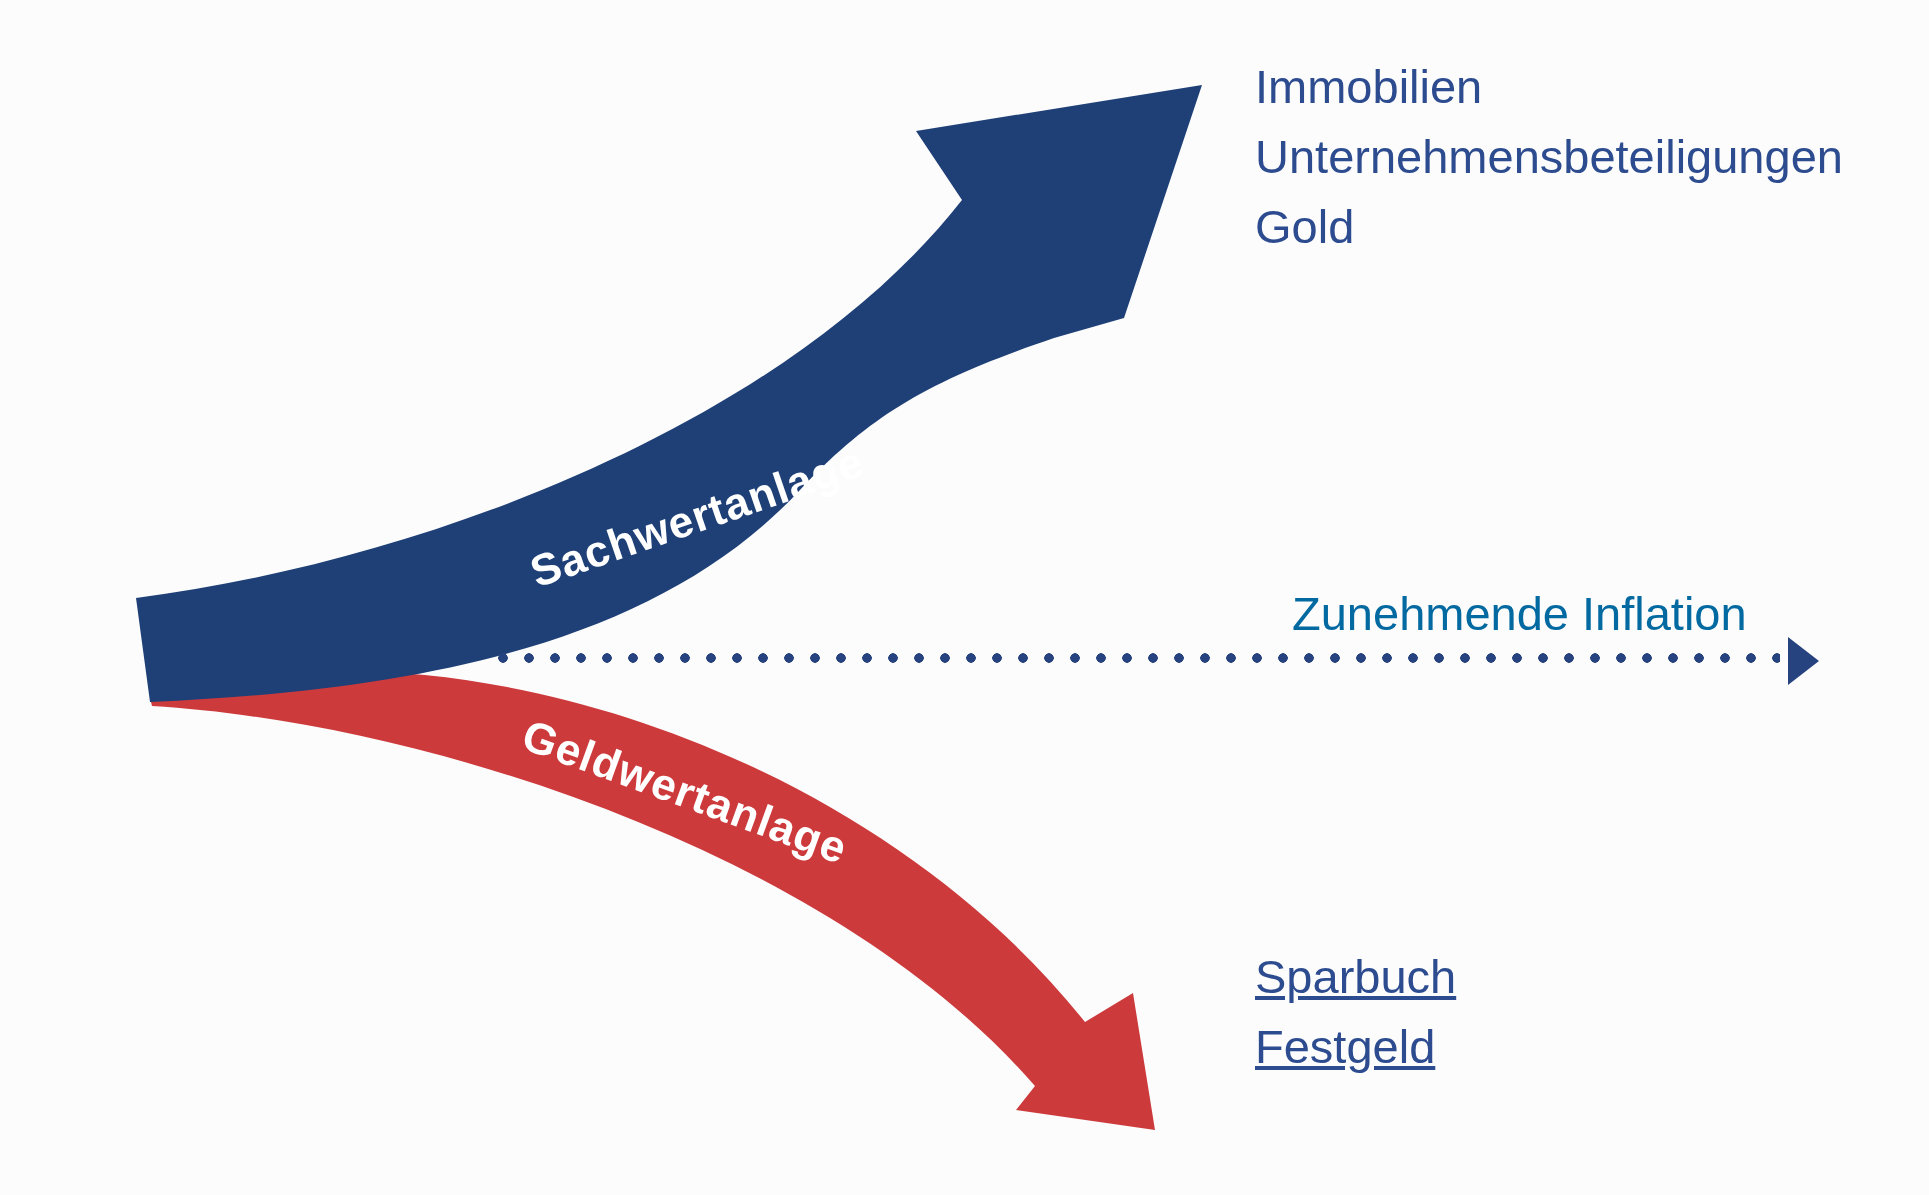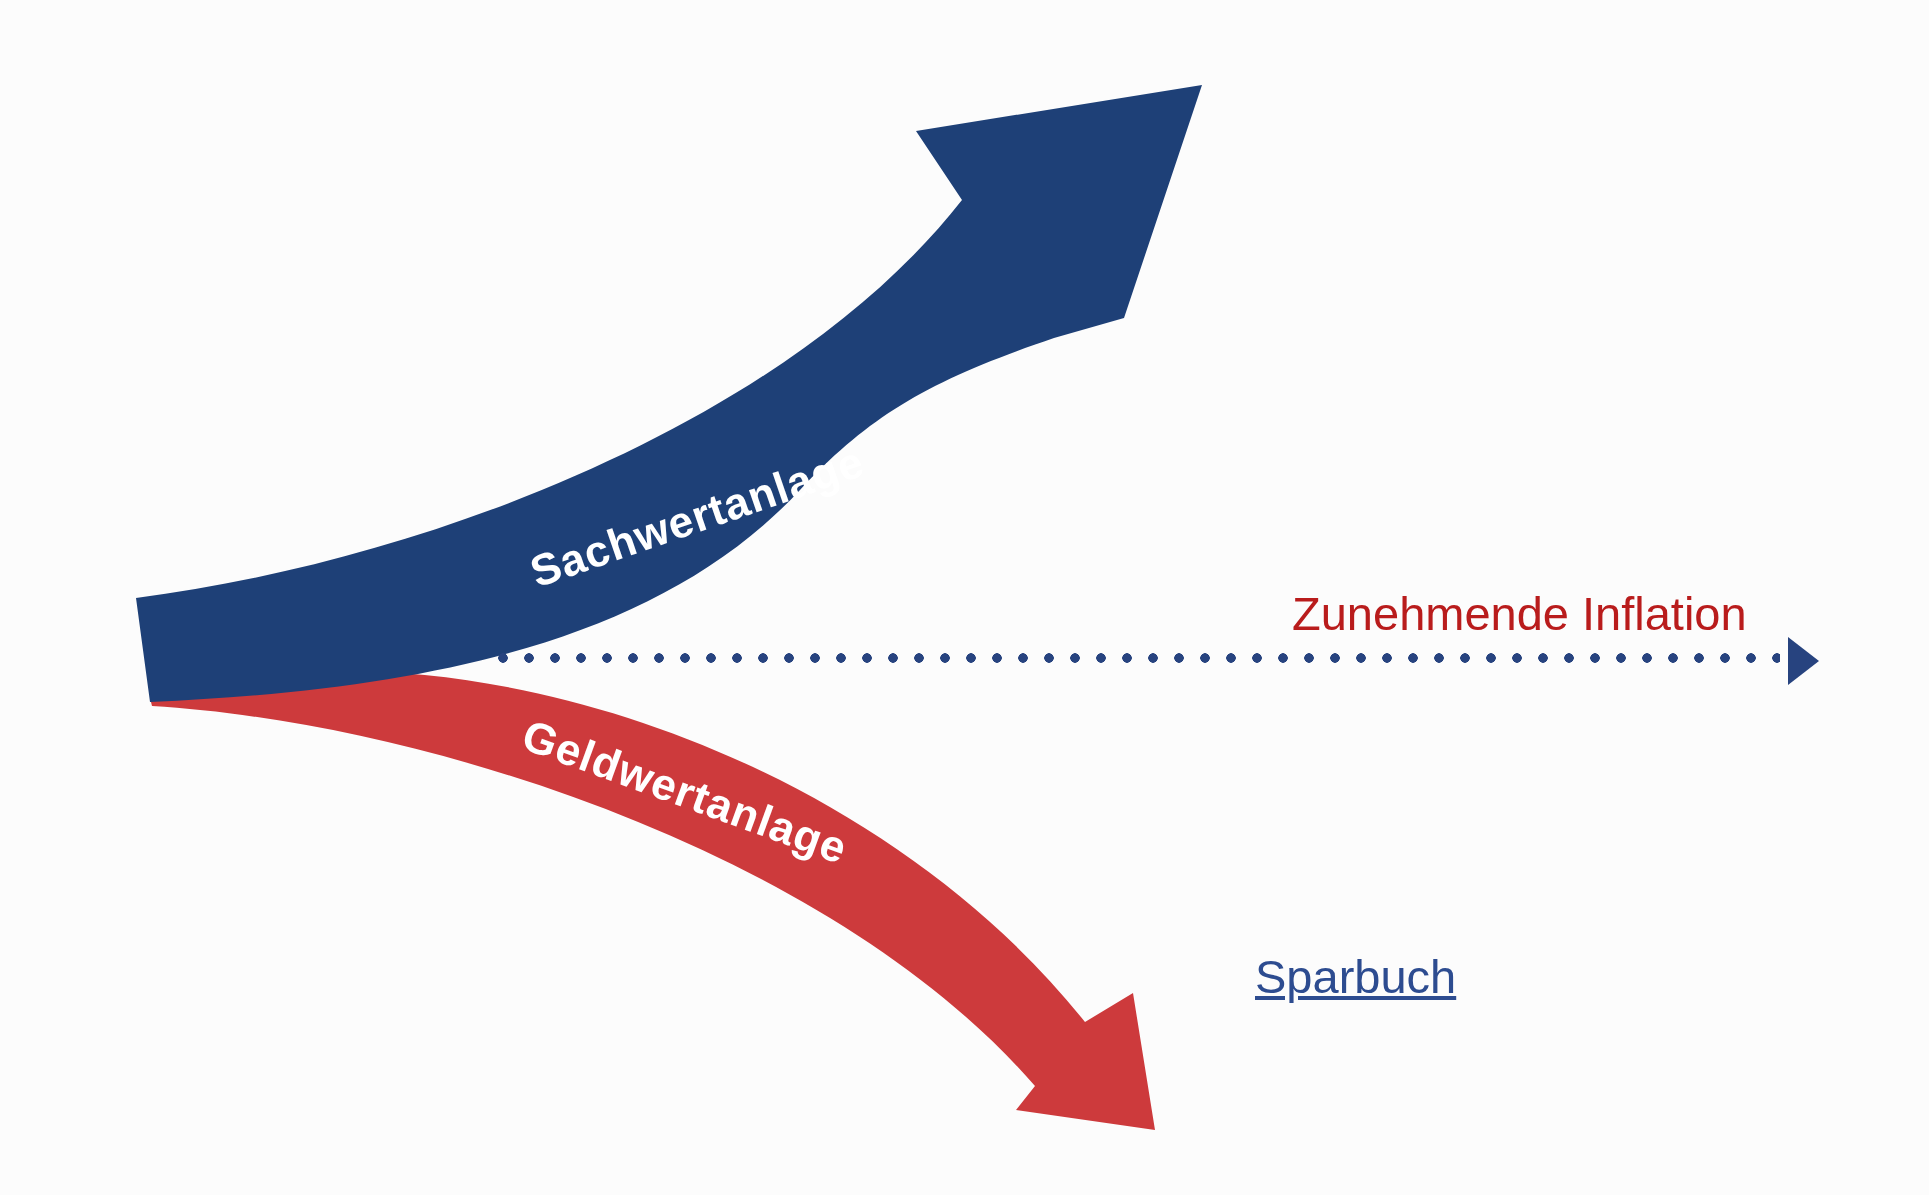--- a/index.html
+++ b/index.html
@@ -34,21 +34,21 @@
     color: #2d4c90;
     font-size: 47px;
     line-height: 70px;
     white-space: nowrap;
   }
   .list-top    { left: 1255px; top: 52px;  }
   .list-bottom { left: 1255px; top: 942px; text-decoration: underline; }
   .axis-label {
     position: absolute;
     left: 1292px; top: 586px;
-    color: #b91c1c;
+    color: #0369a1;
     font-size: 47px;
     white-space: nowrap;
   }
   .dotted-line {
     position: absolute;
     left: 490px; top: 652px;
     width: 1290px; height: 12px;
     background-image: radial-gradient(circle, #27437f 4.5px, rgba(0,0,0,0) 5px);
     background-size: 26px 12px;
     background-repeat: repeat-x;
@@ -90,20 +90,26 @@
              Z" fill="#1e4077"></path>
   </svg>
 
   <div class="dotted-line"></div>
   <div class="axis-arrowhead"></div>
 
   <div class="arrow-band-label label-sach">Sachwertanlage</div>
 
   <div class="arrow-band-label label-geld">Geldwertanlage</div>
 
+  <div class="asset-list list-top">
+    <div>Immobilien</div>
+    <div>Unternehmensbeteiligungen</div>
+    <div>Gold</div>
+  </div>
 
   <div class="axis-label">Zunehmende Inflation</div>
 
   <div class="asset-list list-bottom">
     <div>Sparbuch</div>
+    <div>Festgeld</div>
   </div>
 
 </div>
 
 </body></html>

